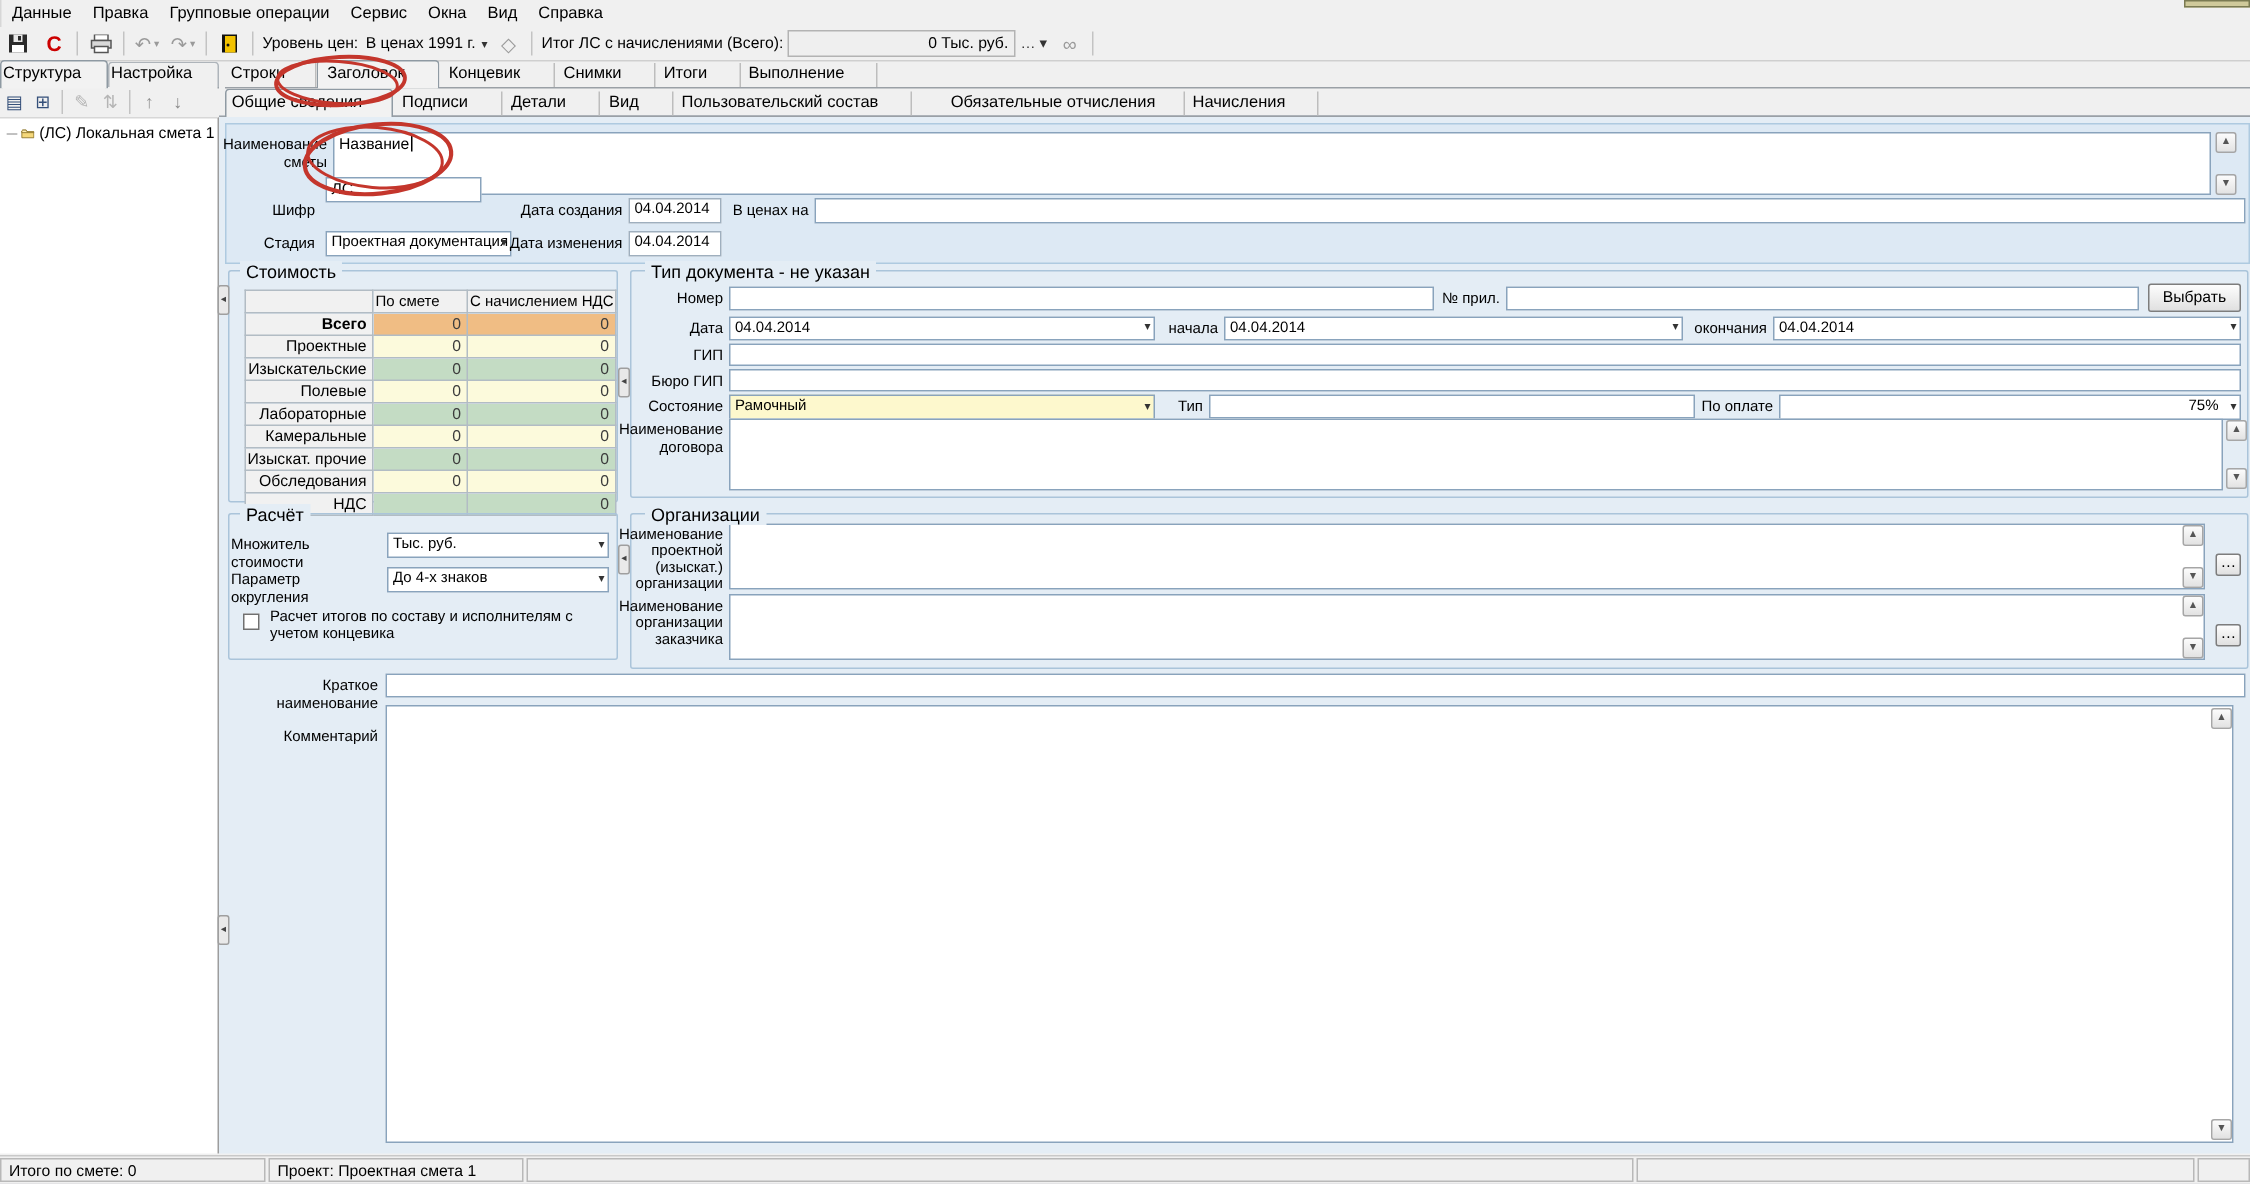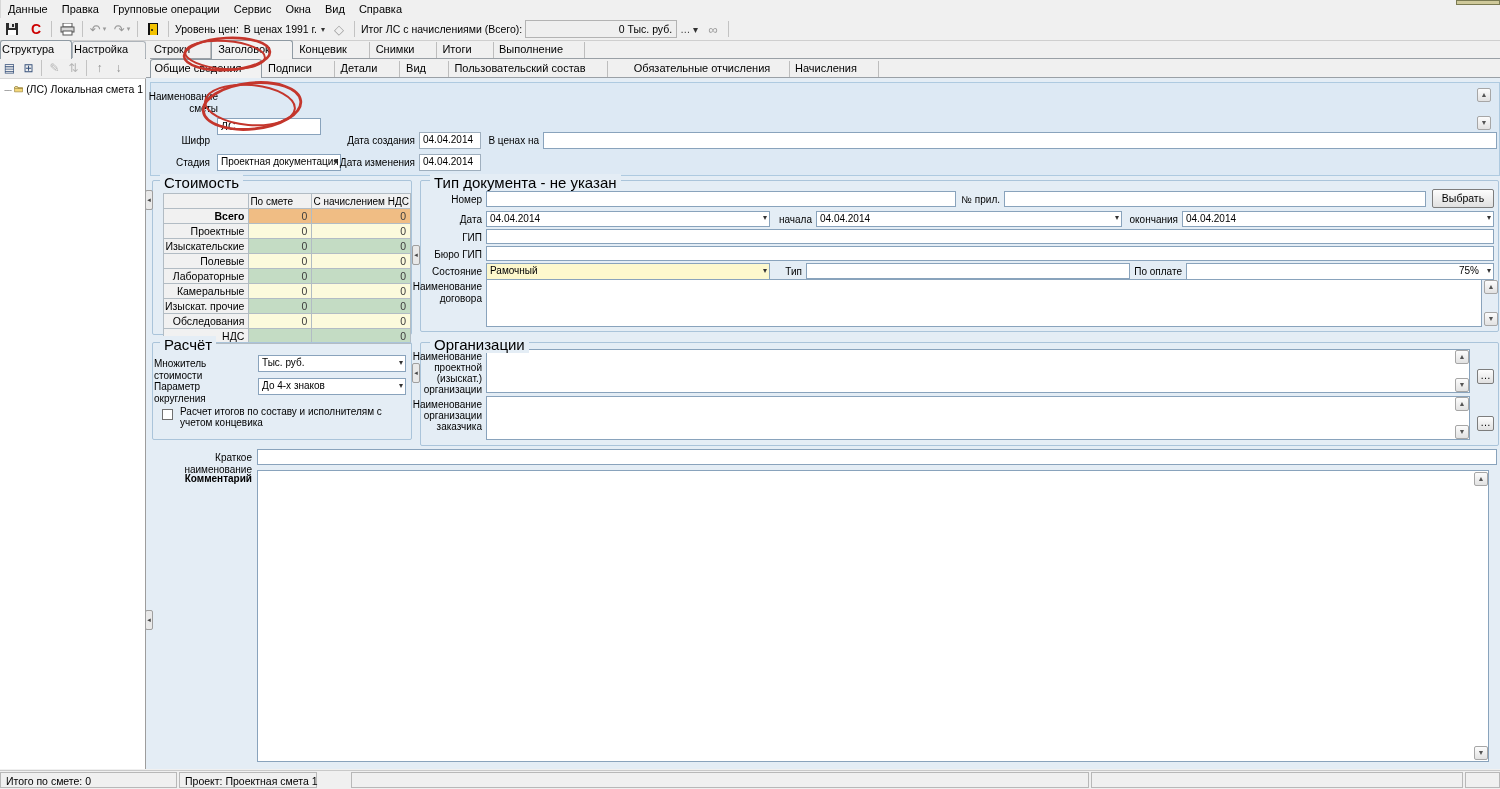--- a/index.html
+++ b/index.html
@@ -36,21 +36,21 @@
   .band{position:absolute;border:1px solid #aecae0;background:#dde9f4;}
   .lb{position:absolute;text-align:right;font-size:10px;line-height:12px;color:#000;}
   .in{position:absolute;background:#fff;border:1px solid #89a3bc;box-sizing:border-box;
       font-size:10.5px;line-height:13px;padding:1px 3px;overflow:hidden;white-space:nowrap;}
   .snk{position:absolute;background:#fff;border:1px solid #9fafbe;box-sizing:border-box;
        font-size:10px;line-height:14px;padding:0 3px;}
   .cb{position:absolute;background:#fff;border:1px solid #89a3bc;box-sizing:border-box;
       font-size:10px;line-height:14px;padding:0 14px 0 3px;overflow:hidden;white-space:nowrap;}
   .cb .ar{position:absolute;right:2px;top:50%;transform:translateY(-55%);font-size:8px;color:#333;}
   .grp{position:absolute;border:1px solid #aac4da;border-radius:2px;}
-  .leg{position:absolute;background:#e4edf5;padding:0 4px;font-size:15px;white-space:nowrap;z-index:2;}
+  .leg{position:absolute;background:#e4edf5;padding:0 4px;font-size:12px;white-space:nowrap;z-index:2;}
   .spin{position:absolute;width:14px;height:14px;box-sizing:border-box;background:linear-gradient(#fcfcfc,#e2e2e2);
         border:1px solid #a6a6a6;border-radius:2px;font-size:7px;line-height:12px;text-align:center;color:#555;}
   .btn3d{position:absolute;background:linear-gradient(#fdfdfd,#e0e0e0);border:1px solid #7d7d7d;border-radius:2px;
          text-align:center;font-size:10.5px;box-sizing:border-box;}
   .hdl{position:absolute;width:8px;height:20px;background:#e9e9e9;border:1px solid #9f9f9f;box-sizing:border-box;
        font-size:7px;line-height:18px;text-align:center;color:#444;border-radius:2px;}
   .chk{position:absolute;width:11px;height:11px;background:#fff;border:1px solid #707070;box-sizing:border-box;}
   
   #costtbl{position:absolute;left:10px;top:12px;border-collapse:collapse;table-layout:fixed;}
   #costtbl td,#costtbl th{border:1px solid #b2bcc4;overflow:hidden;white-space:nowrap;box-sizing:border-box;}
@@ -199,20 +199,23 @@
       </svg>
       <span>(ЛС) Локальная смета 1</span>
     </div>
   </div>
 
   <div id="content"></div>
 
   <div class="band" style="left:150px;top:82px;width:1348px;height:92px;"></div>
 
   <div class="lb" style="left:148px;top:91px;width:70px;">Наименование сметы</div>
+  <div class="in" style="left:222px;top:88px;width:1252px;height:42px;white-space:normal;">
+    <span>Название</span><span style="display:inline-block;width:1px;height:11px;background:#000;vertical-align:-2px;margin-left:1px;"></span>
+  </div>
   <div class="spin" style="left:1477px;top:88px;"><span>▲</span></div>
   <div class="spin" style="left:1477px;top:116px;"><span>▼</span></div>
 
   <div class="lb" style="left:150px;top:135px;width:60px;">Шифр</div>
   <div class="in" style="left:217px;top:118px;width:104px;height:17px;">ЛС</div>
   <div class="lb" style="left:330px;top:135px;width:85px;">Дата создания</div>
   <div class="snk" style="left:419px;top:132px;width:62px;height:17px;">04.04.2014</div>
   <div class="lb" style="left:487px;top:135px;width:52px;">В ценах на</div>
   <div class="in" style="left:543px;top:132px;width:954px;height:17px;"></div>
 
@@ -363,33 +366,33 @@
 
   <div class="lb" style="left:412px;top:399px;width:70px;line-height:11px;">Наименование организации заказчика</div>
   <div class="in" style="left:486px;top:396px;width:984px;height:44px;"></div>
   <div class="spin" style="left:1455px;top:397px;"><span>▲</span></div>
   <div class="spin" style="left:1455px;top:425px;"><span>▼</span></div>
   <div class="btn3d" style="left:1477px;top:416px;width:17px;height:15px;line-height:11px;"><span>…</span></div>
 
   <div class="lb" style="left:150px;top:452px;width:102px;">Краткое наименование</div>
   <div class="in" style="left:257px;top:449px;width:1240px;height:16px;"></div>
 
-  <div class="lb" style="left:150px;top:473px;width:102px;font-weight:bold;">Комментарий</div>
+  <div class="lb" style="left:150px;top:486px;width:102px;">Комментарий</div>
   <div class="in" style="left:257px;top:470px;width:1232px;height:292px;"></div>
   <div class="spin" style="left:1474px;top:472px;"><span>▲</span></div>
   <div class="spin" style="left:1474px;top:746px;"><span>▼</span></div>
 
   <div class="hdl" style="left:145px;top:190px;"><span>◂</span></div>
   <div class="hdl" style="left:412px;top:245px;"><span>◂</span></div>
   <div class="hdl" style="left:412px;top:363px;"><span>◂</span></div>
   <div class="hdl" style="left:145px;top:610px;"><span>◂</span></div>
 
   <div id="statusbar">
     <div class="spanel" style="left:0;width:177px;">Итого по смете: 0</div>
-    <div class="spanel" style="left:179px;width:138px;">Проект: Проектная смета 1</div>
+    <div class="spanel" style="left:179px;width:170px;">Проект: Проектная смета 1</div>
     <div class="spanel" style="left:351px;width:738px;"></div>
     <div class="spanel" style="left:1091px;width:372px;"></div>
     <div class="spanel" style="left:1465px;width:35px;"></div>
   </div>
 
   <svg class="abs" style="left:180px;top:35px;width:94px;height:40px;overflow:visible;z-index:9;pointer-events:none;">
     <ellipse class="ann" cx="47" cy="19" rx="43" ry="16" stroke-width="2.6" transform="rotate(-3 47 19)"></ellipse>
     <ellipse class="ann" cx="45" cy="20" rx="40" ry="14" stroke-width="2" transform="rotate(4 45 20)"></ellipse>
   </svg>
   <svg class="abs" style="left:200px;top:80px;width:104px;height:52px;overflow:visible;z-index:9;pointer-events:none;">

